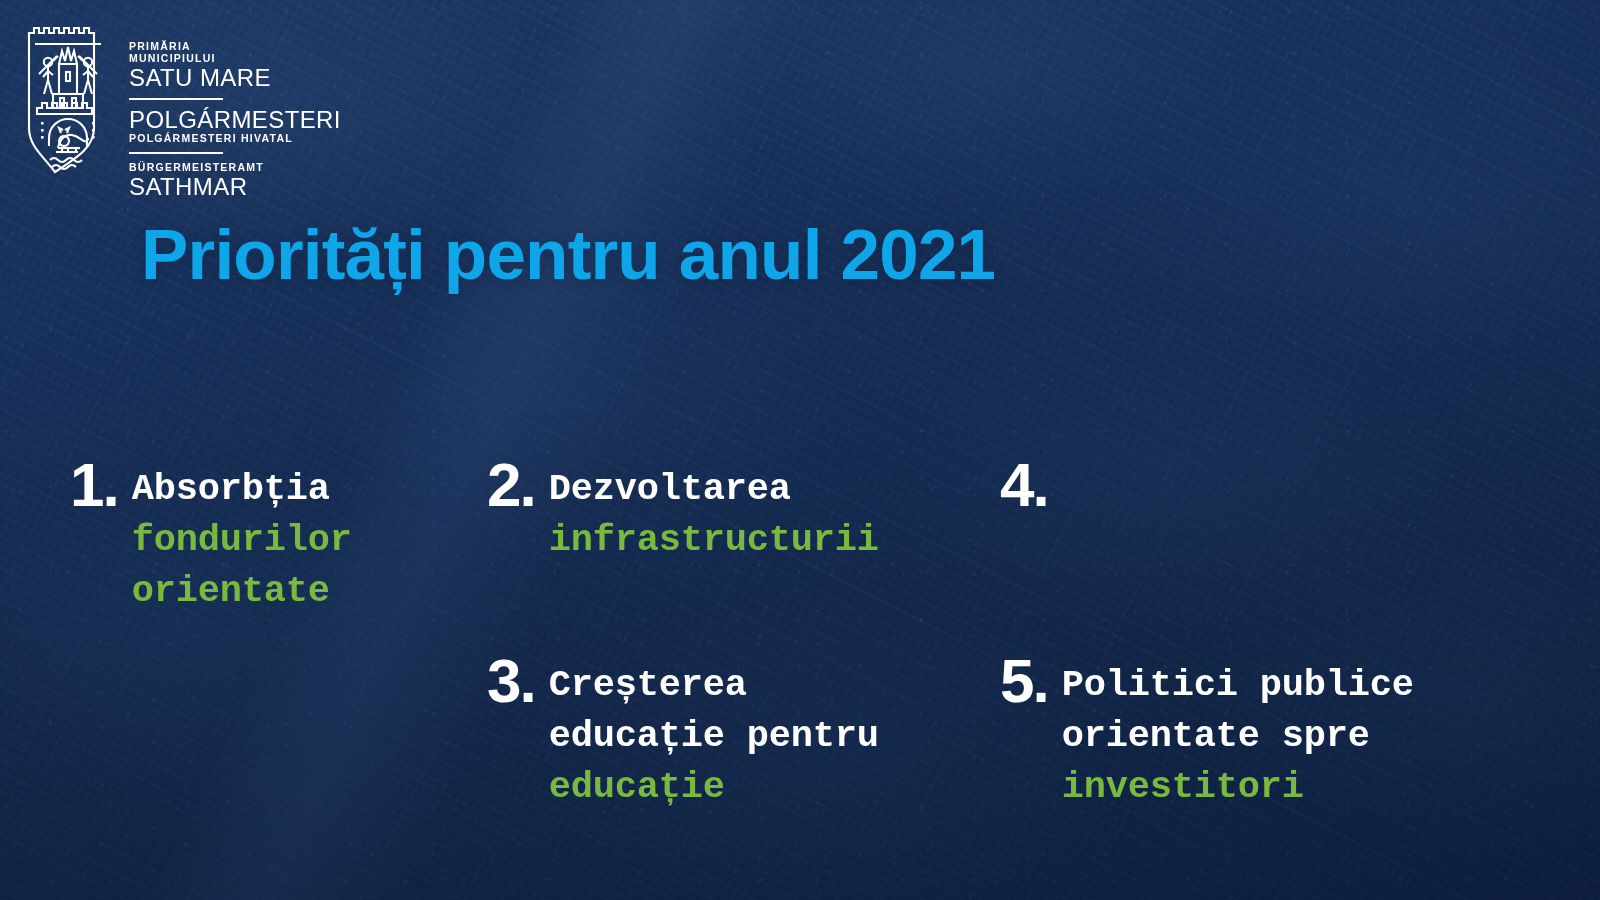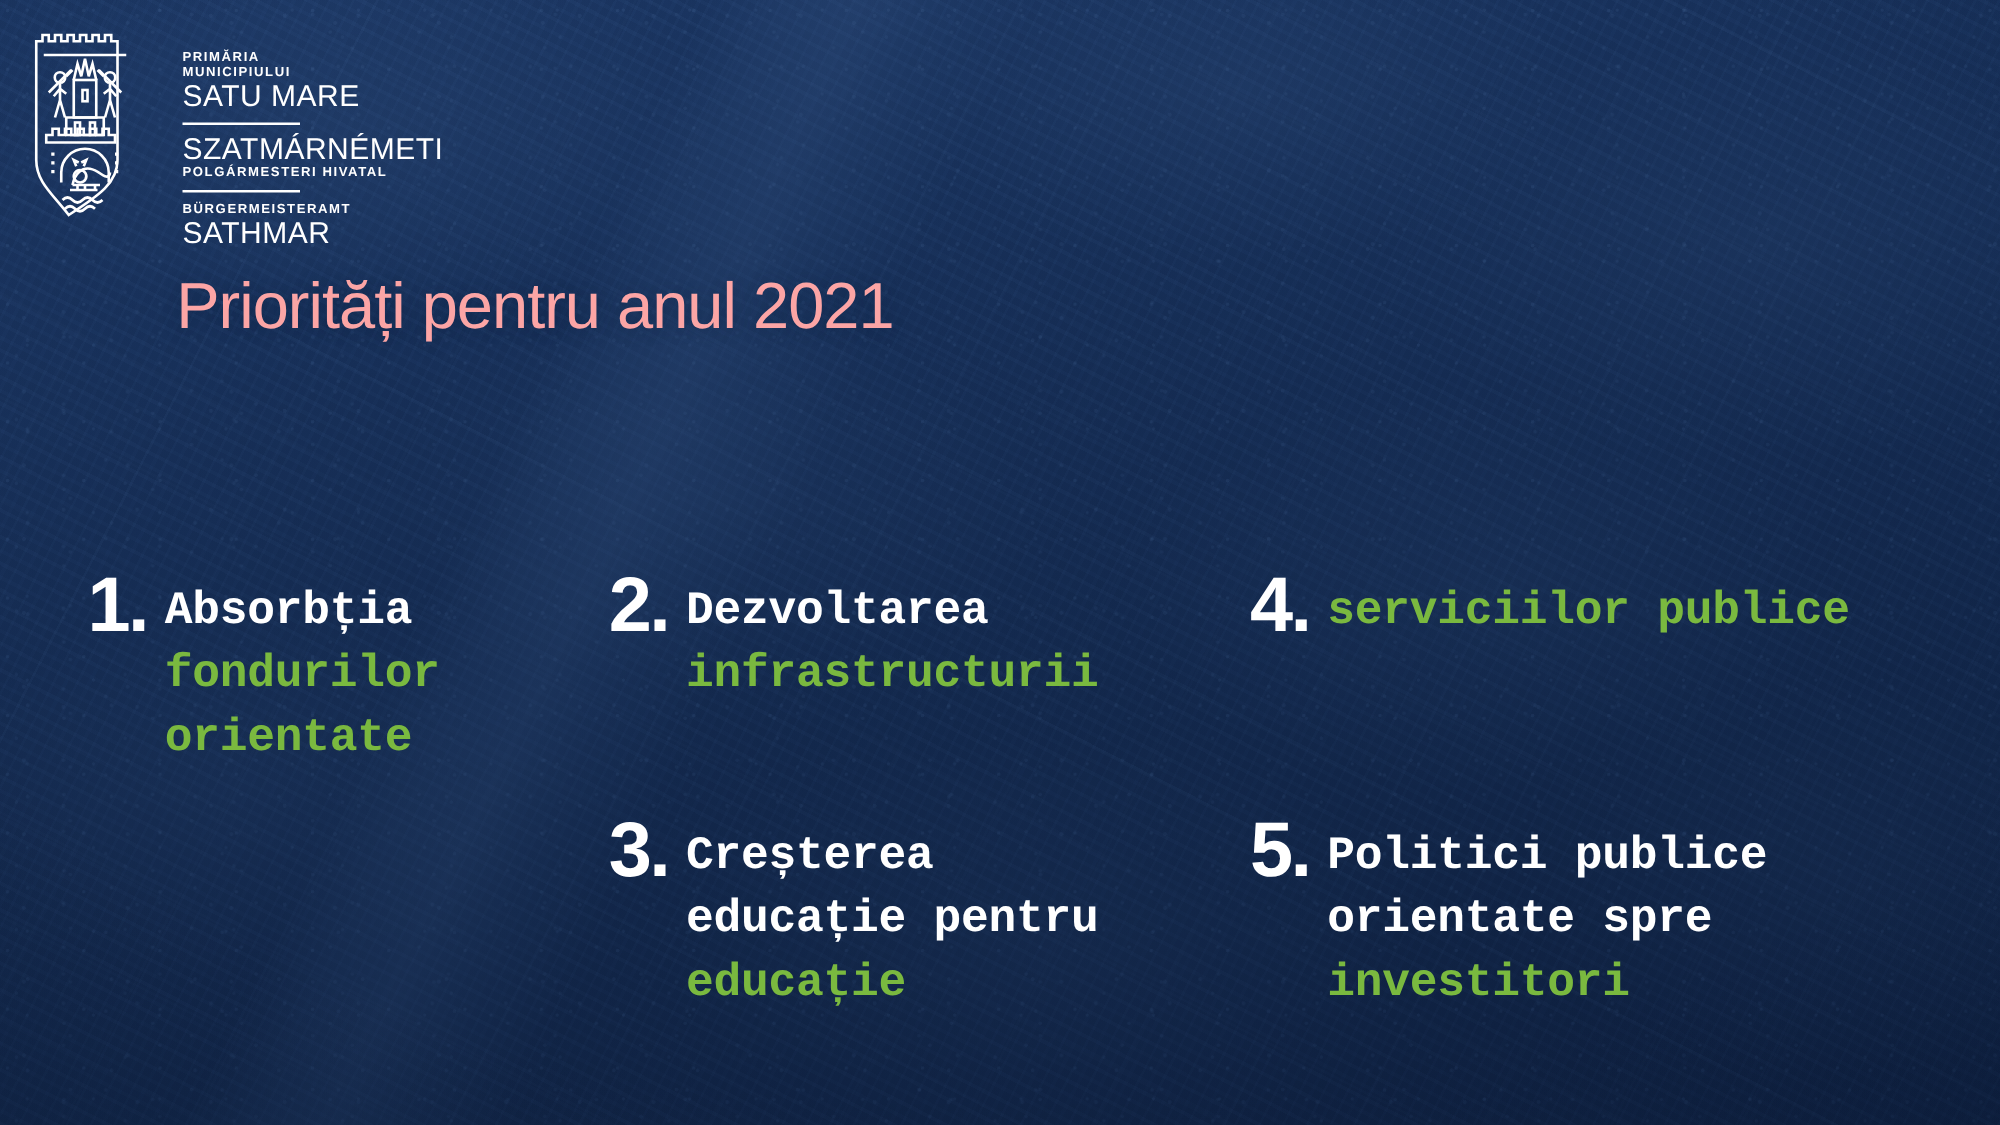--- a/index.html
+++ b/index.html
@@ -95,43 +95,43 @@
     position:absolute; inset:0;
     background:radial-gradient(ellipse 115% 115% at 50% 42%,
                rgba(0,0,0,0) 48%, rgba(9,24,48,0.38) 100%);
   }
 
   #content { position:absolute; inset:0; }
 
   
   #logo {
     position:absolute; left:26px; top:24px;
-    display:flex; align-items:flex-start; gap:36px;
+    display:flex; align-items:flex-start; gap:19px;
   }
   #crest { width:84px; height:150px; display:block; flex:none; }
 
   .logo-text { padding-top:16px; color:#ffffff; }
   .lt-small {
     font-size:10.5px; font-weight:bold; letter-spacing:1.25px;
     line-height:12.4px; white-space:nowrap;
   }
   .lt-big {
     font-size:24px; font-weight:normal; letter-spacing:0.4px;
     line-height:25px; white-space:nowrap;
   }
   .lt-rule {
     width:94px; height:2px; background:#ffffff;
     margin:8px 0 7px 0;
   }
 
   
   #title {
     position:absolute; left:141px; top:219px;
-    color:#fca5a5;
-    font-size:52px; font-weight:normal;
+    color:#0ea5e9;
+    font-size:71px; font-weight:bold;
     letter-spacing:-0.8px; line-height:1;
     white-space:nowrap;
     text-shadow:0 2px 14px rgba(10,26,52,0.30);
   }
 
   
   .item { position:absolute; display:flex; align-items:flex-start; }
 
   .num {
     color:#ffffff; font-weight:bold;
@@ -224,21 +224,21 @@
           <path d="M24 136 q4 -4 8 0 q4 4 8 0 q4 -4 8 0 q4 4 8 0"></path>
           <path d="M26 143 q4 -4 8 0 q4 4 8 0 q4 -4 8 0"></path>
         </g>
       </svg>
 
       <div class="logo-text">
         <div class="lt-small">PRIMĂRIA</div>
         <div class="lt-small">MUNICIPIULUI</div>
         <div class="lt-big">SATU MARE</div>
         <div class="lt-rule"></div>
-        <div class="lt-big">SZATMÁRNÉMETI</div>
+        <div class="lt-big">POLGÁRMESTERI</div>
         <div class="lt-small">POLGÁRMESTERI HIVATAL</div>
         <div class="lt-rule"></div>
         <div class="lt-small">BÜRGERMEISTERAMT</div>
         <div class="lt-big">SATHMAR</div>
       </div>
     </div>
 
     <div id="title">Priorități pentru anul 2021</div>
 
     <div class="item" id="item-1">
@@ -263,21 +263,20 @@
       <div class="lines">
         <div class="line white">Creșterea</div>
         <div class="line white">educație pentru</div>
         <div class="line green">educație</div>
       </div>
     </div>
 
     <div class="item" id="item-4">
       <div class="num">4.</div>
       <div class="lines">
-        <div class="line green">serviciilor publice</div>
       </div>
     </div>
 
     <div class="item" id="item-5">
       <div class="num">5.</div>
       <div class="lines">
         <div class="line white">Politici publice</div>
         <div class="line white">orientate spre</div>
         <div class="line green">investitori</div>
       </div>

